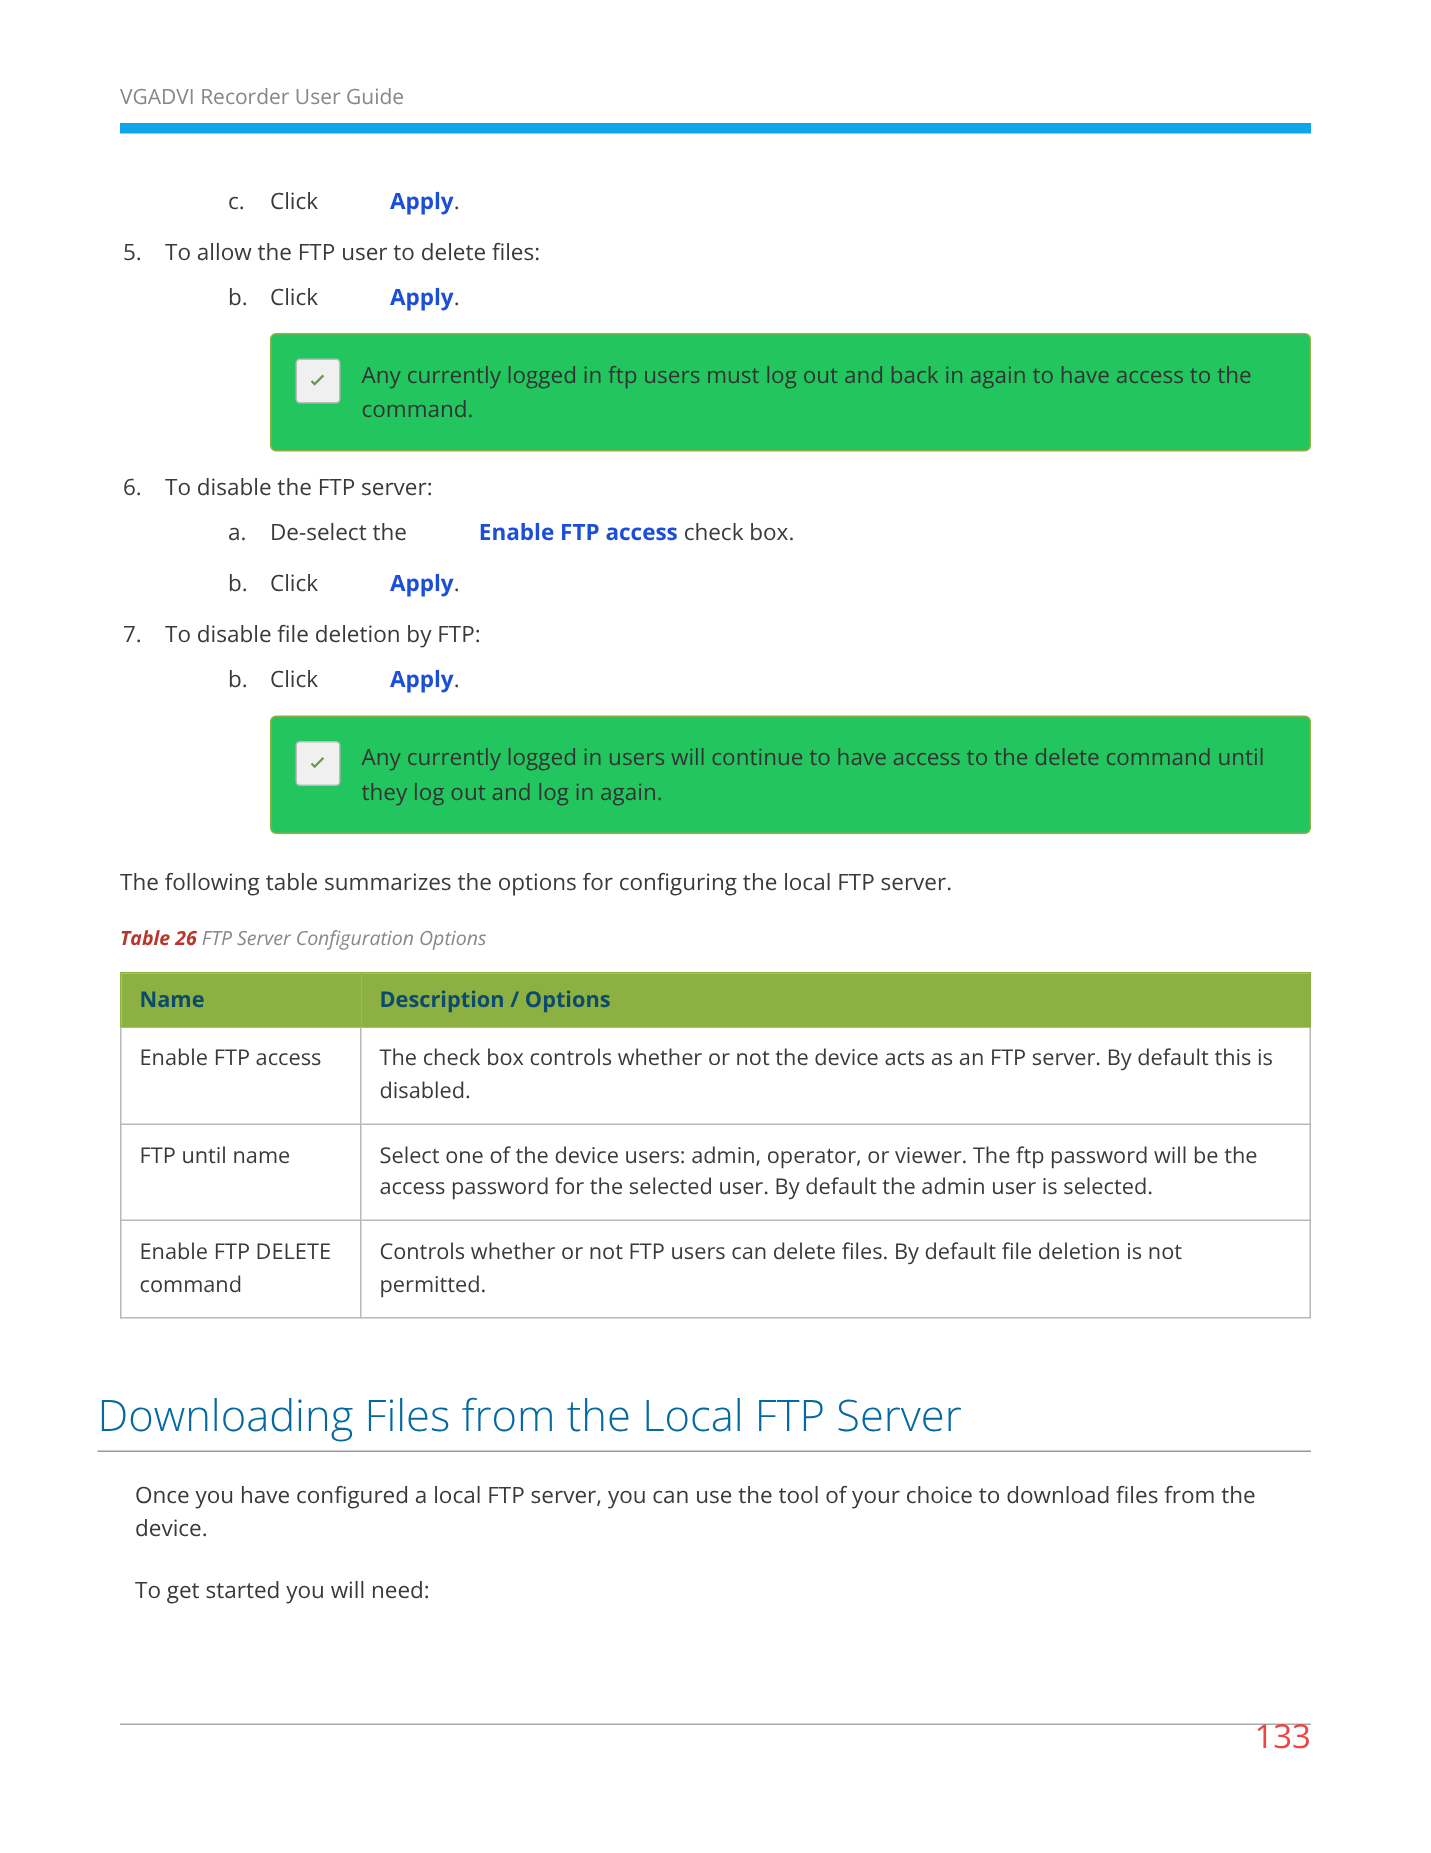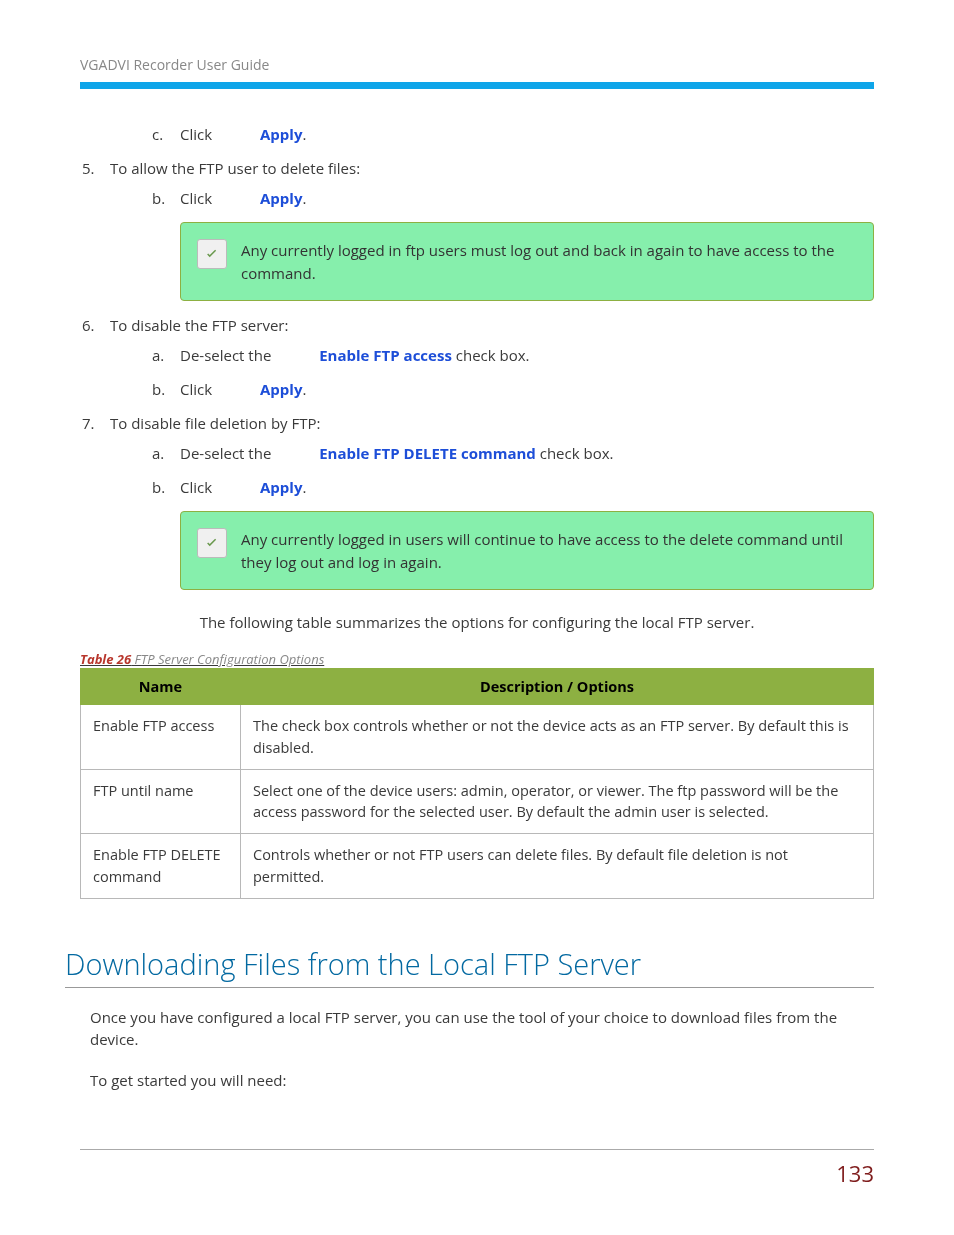--- a/index.html
+++ b/index.html
@@ -33,51 +33,51 @@
     width: 8px; height: 8px; background: #fff; border-radius: 50%;
     transform: translate(-50%, -50%);
   }
   ol.main { list-style: none; padding-left: 30px; }
   ol.main > li { margin-bottom: 14px; }
   ol.main > li .num { display: inline-block; width: 28px; margin-left: -28px; }
   ol.sub { list-style: none; padding-left: 70px; margin-top: 10px; }
   ol.sub > li { margin-bottom: 14px; }
   ol.sub > li .letter { display: inline-block; width: 28px; margin-left: -28px; }
   .callout {
-    background: #86efac;
+    background: #22c55e;
     border: 1px solid #8db042;
     border-radius: 4px;
     margin: 10px 0 14px 70px;
     padding: 16px 20px 16px 16px;
     display: flex;
     align-items: flex-start;
     gap: 14px;
     color: #333;
     line-height: 1.5;
   }
   .callout-icon {
     width: 30px; height: 30px; background: #f0f0f0;
     border: 1px solid #bbb; border-radius: 3px;
     display: flex; align-items: center; justify-content: center;
     flex-shrink: 0;
   }
   .callout-icon svg { width: 18px; height: 18px; }
-  .summary { margin: 22px 0 18px 0; text-align: center; }
-  .table-caption { font-size: 13px; margin-bottom: 0; text-decoration: underline; }
+  .summary { margin: 22px 0 18px 0; }
+  .table-caption { font-size: 13px; margin-bottom: 14px; }
   .table-caption .tc-label { color: #b8362c; font-weight: bold; font-style: italic; }
   .table-caption .tc-title { color: #888; font-style: italic; }
   table {
     border-collapse: collapse;
     width: 100%;
     font-size: 14.5px;
   }
   table th {
     background: #8db042;
-    color: #000000;
-    text-align: center;
+    color: #0c4a6e;
+    text-align: left;
     padding: 8px 12px;
     border: 1px solid #8db042;
     font-weight: bold;
   }
   table td {
     border: 1px solid #b8b8b8;
     padding: 10px 12px;
     vertical-align: top;
     line-height: 1.5;
   }
@@ -91,22 +91,22 @@
     padding-bottom: 4px;
     margin-bottom: 18px;
     margin-left: -15px;
   }
   .para { margin: 0 0 18px 10px; line-height: 1.5; }
   .footer-rule {
     position: absolute; bottom: 85px; left: 80px; right: 80px;
     border-top: 1px solid #aaa;
   }
   .page-num {
-    position: absolute; bottom: 47px; right: 80px;
-    font-size: 22px; color: #7f1d1d;
+    position: absolute; bottom: 63px; right: 80px;
+    font-size: 22px; color: #ef4444;
   }
   strong { font-weight: bold; color: #1d4ed8; margin-left: 44px; }
 </style>
 </head>
 <body>
 
 <div class="header">
   <span>VGADVI Recorder User Guide</span>
 </div>
 
@@ -130,21 +130,20 @@
     </div>
   </li>
   <li><span class="num">6.</span><span>To disable the FTP server:</span>
     <ol class="sub">
       <li><span class="letter">a.</span><span>De-select the </span><strong>Enable FTP access</strong><span> check box.</span></li>
       <li><span class="letter">b.</span><span>Click </span><strong>Apply</strong><span>.</span></li>
     </ol>
   </li>
   <li><span class="num">7.</span><span>To disable file deletion by FTP:</span>
     <ol class="sub">
-      <li><span class="letter">a.</span><span>De-select the </span><strong>Enable FTP DELETE command</strong><span> check box.</span></li>
       <li><span class="letter">b.</span><span>Click </span><strong>Apply</strong><span>.</span></li>
     </ol>
     <div class="callout">
       <div class="callout-icon">
         <svg viewBox="0 0 24 24">
             <path fill="#6a994e" d="M9 16.2l-3.5-3.5 1.4-1.4L9 13.4l7.1-7.1 1.4 1.4z"></path>
           </svg>
       </div>
       <div>Any currently logged in users will continue to have access to the delete command until they log out and log in again.</div>
     </div>

